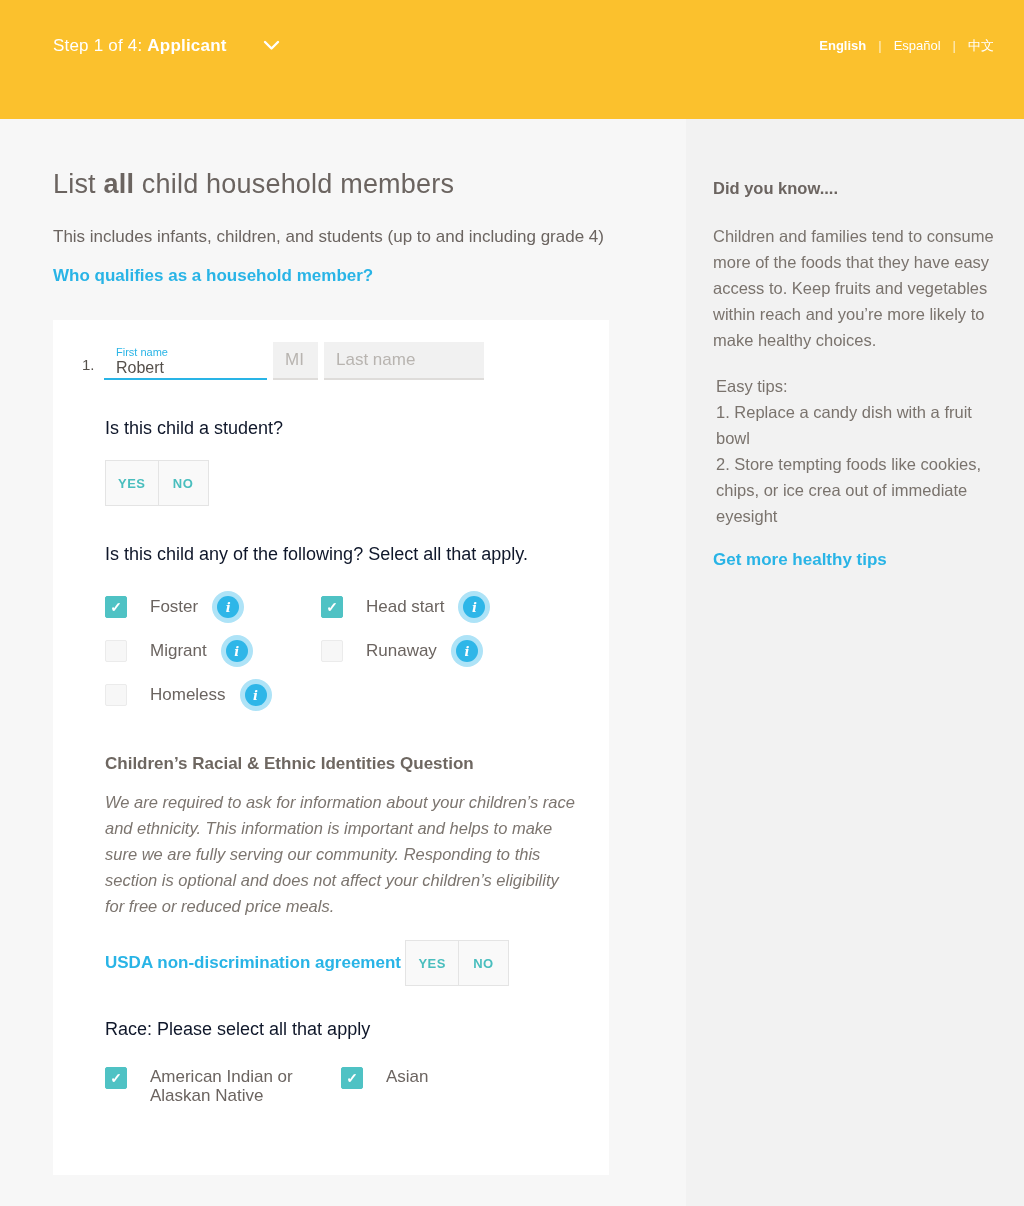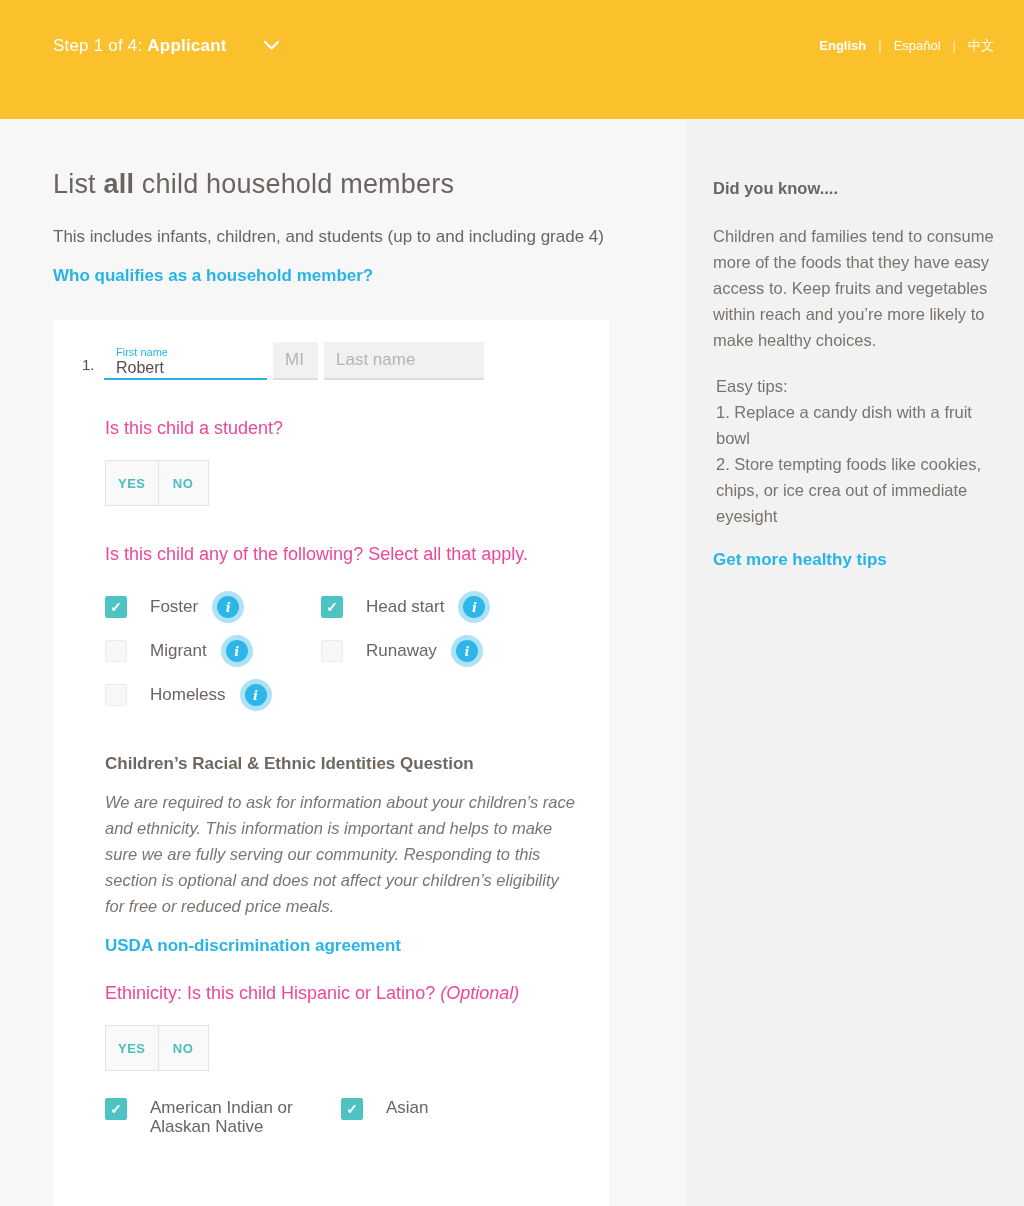--- a/index.html
+++ b/index.html
@@ -60,21 +60,21 @@
   .field-first {
     width: 163px; background: #fff; border-bottom-color: #29b4e6;
     padding: 4px 0 0 12px;
   }
   .field-first .float-label { display: block; font-size: 11px; color: #29b4e6; }
   .field-first input { height: 20px; padding: 0; font-size: 16px; }
   .field-mi { width: 45px; }
   .field-last { width: 160px; }
 
   .card-body { margin-left: 23px; }
-  .question { margin: 38px 0 0; font-size: 18px; color: #ec4899; }
+  .question { margin: 38px 0 0; font-size: 18px; color: #0f172a; }
   .question .optional { font-style: italic; }
 
   .btn-group {
     display: inline-flex; margin-top: 21px;
     border: 1px solid #e4e4e4; background: #f9f9f9;
   }
   .yn-btn {
     min-width: 50px; height: 44px; padding: 0 12px;
     border: none; background: transparent; cursor: pointer;
     font-family: inherit; font-size: 13px; font-weight: 700; letter-spacing: .5px;
@@ -204,26 +204,26 @@
             <span class="checkbox"></span>
             <span class="check-label">Homeless</span>
             <span class="info-icon">i</span>
           </div>
         </div>
 
         <h3 class="race-heading">Children’s Racial &amp; Ethnic Identities Question</h3>
         <p class="race-desc">We are required to ask for information about your children’s race and ethnicity. This information is important and helps to make sure we are fully serving our community. Responding to this section is optional and does not affect your children’s eligibility for free or reduced price meals.</p>
         <a class="link usda-link">USDA non-discrimination agreement</a>
 
-        <p class="question eth-question"><span>Ethinicity: Is this child Hispanic or Latino? </span><span class="optional">(Optional)</span></p>
         <div class="btn-group">
           <button class="yn-btn">YES</button>
           <button class="yn-btn">NO</button>
         </div>
 
+        <p class="question race-question">Race: Please select all that apply</p>
 
         <div class="check-grid races-grid">
           <div class="check-item align-top">
             <span class="checkbox checked"></span>
             <span class="check-label label-narrow">American Indian or Alaskan Native</span>
           </div>
           <div class="check-item align-top">
             <span class="checkbox checked"></span>
             <span class="check-label">Asian</span>
           </div>

